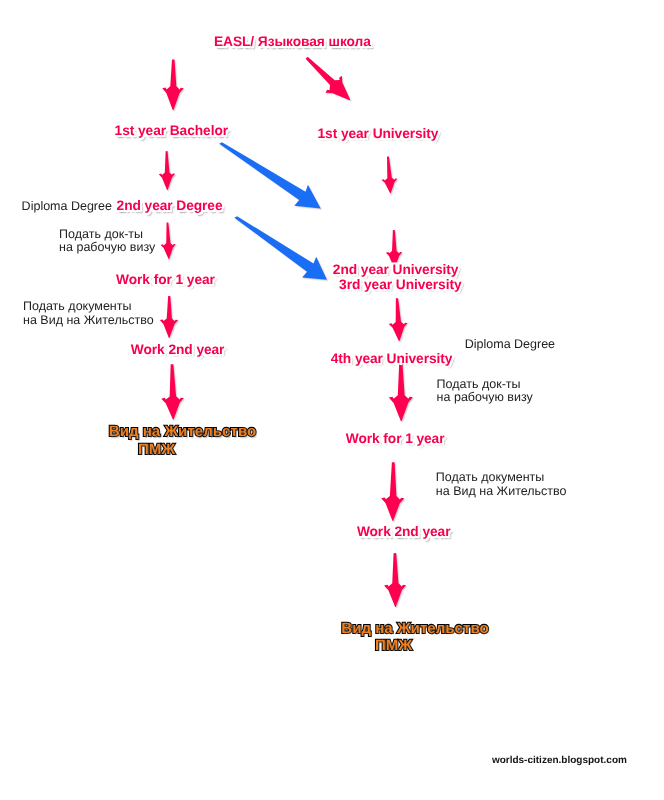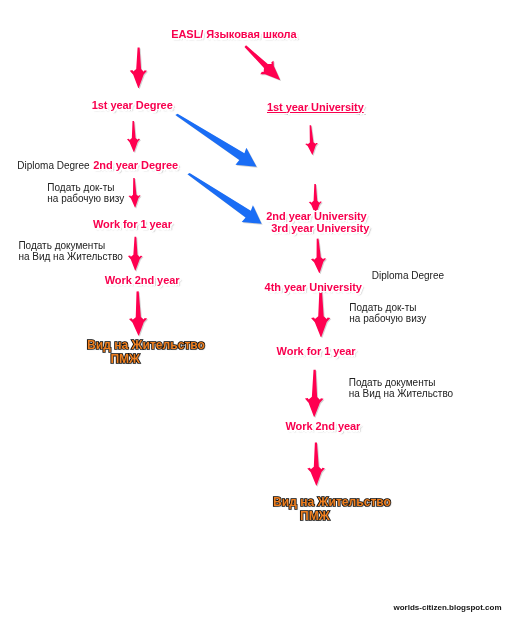--- a/index.html
+++ b/index.html
@@ -104,26 +104,26 @@
       <g transform="translate(175.3,113.3) rotate(-56.702) scale(11.5,97.26895702124084)">
         <path d="M -0.120 0.010 L -0.339 0.814 L -0.860 0.807 L 0 1 L 0.884 0.805 L 0.388 0.820 L 0.075 0.022 Z" fill="#1a6df5" vector-effect="non-scaling-stroke"></path>
       </g>
       <g transform="translate(187.5,172.5) rotate(-55.357) scale(11.5,90.06802984411284)">
         <path d="M -0.120 0.010 L -0.339 0.814 L -0.860 0.807 L 0 1 L 0.884 0.805 L 0.388 0.820 L 0.075 0.022 Z" fill="#1a6df5" vector-effect="non-scaling-stroke"></path>
       </g>
     </svg>
 
   <div class="node" style="left:123.2px; top:29.2px;margin-left:48px;">EASL/ Языковая школа</div>
 
-  <div class="node" style="left:91.7px; top:99.6px;">1st year Degree</div>
+  <div class="node" style="left:91.7px; top:99.6px;">1st year Bachelor</div>
   <div class="node" style="left:93.3px; top:160.1px;">2nd year Degree</div>
   <div class="node" style="left:92.9px; top:218.9px;">Work for 1 year</div>
   <div class="node" style="left:104.7px; top:274.8px;">Work 2nd year</div>
 
-  <div class="node" style="left:267px; top:101.5px;text-decoration:underline;">1st year University</div>
+  <div class="node" style="left:254px; top:101.5px;">1st year University</div>
   <div class="node" style="left:266.3px; top:166.2px;margin-top:45px;">2nd year University</div>
   <div class="node" style="left:271.3px; top:222.6px;">3rd year University</div>
   <div class="node" style="left:264.6px; top:282px;">4th year University</div>
   <div class="node" style="left:276.6px; top:346.0px;">Work for 1 year</div>
   <div class="node" style="left:285.5px; top:420.6px;">Work 2nd year</div>
 
   <div class="plain" style="left:17.3px; top:161.0px;">Diploma Degree</div>
   <div class="plain" style="left:371.8px; top:271.0px;">Diploma Degree</div>
 
   <div class="plain" style="left:47.3px; top:183.3px;">

